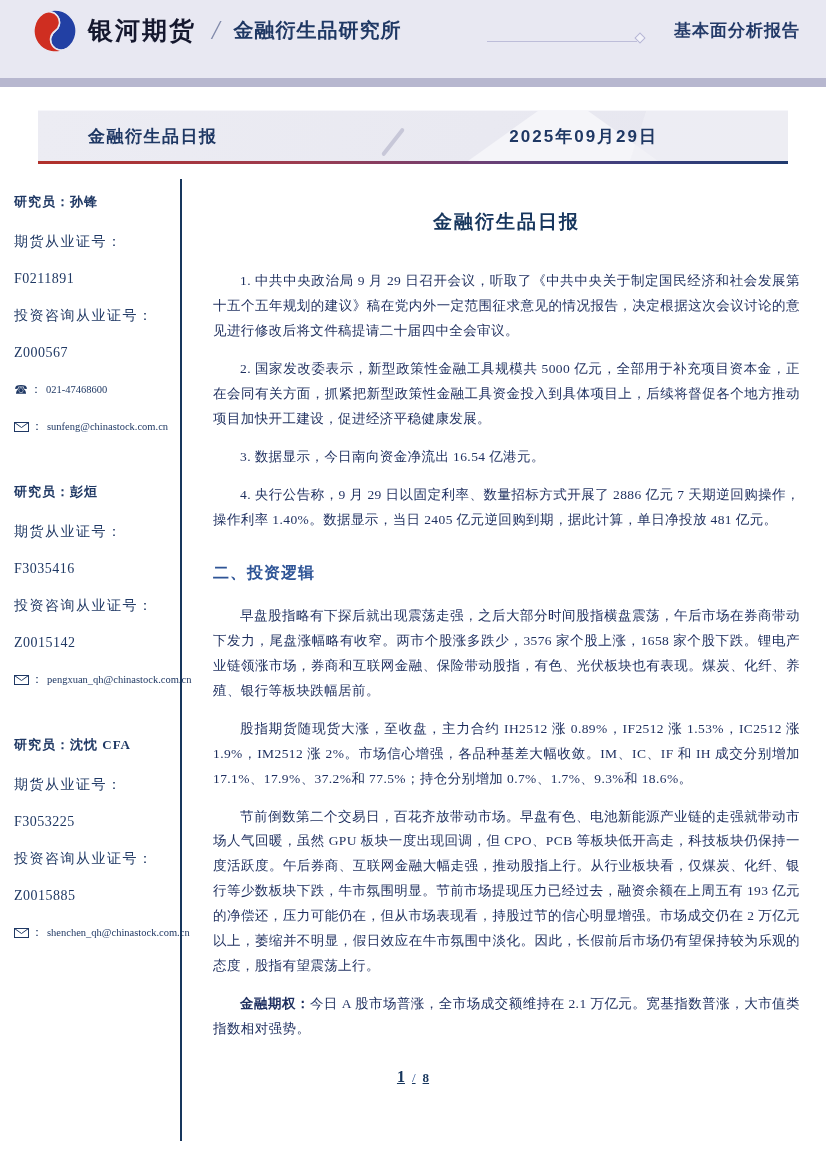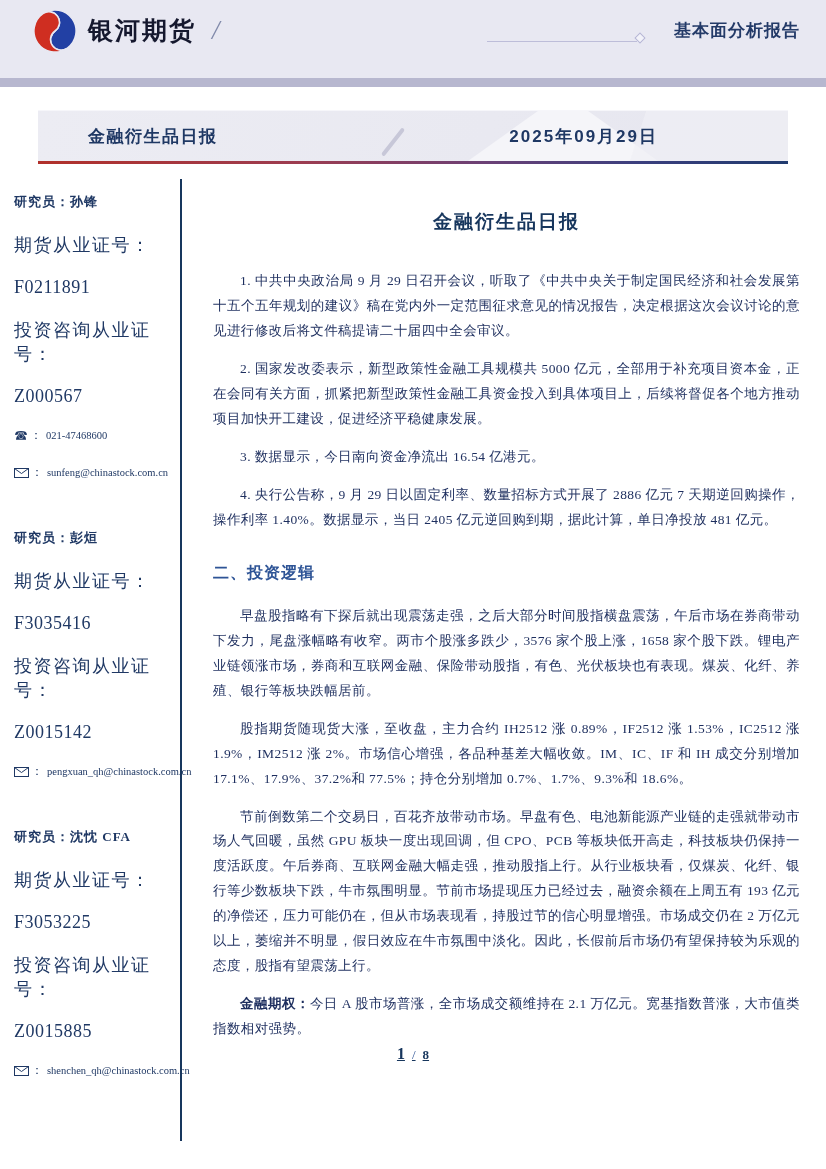--- a/index.html
+++ b/index.html
@@ -29,54 +29,55 @@
   .banner-rule { margin:0 38px; height:3px; background:linear-gradient(90deg,#b1302a 0%,#9c3c50 35%,#6a4076 60%,#3b3f7e 80%,#203a6e 100%); }
 
   
   .content-row { display:flex; align-items:stretch; margin-top:15px; min-height:962px; }
   .sidebar { width:180px; flex:none; padding:14px 16px 0 14px; color:#1f3864; }
   .divider { width:2px; flex:none; background:#17365d; }
   .main { flex:1; padding:0 26px 0 31px; }
 
   .res-block { margin-bottom:48px; }
   .res-title { font-size:13px; font-weight:bold; letter-spacing:1px; margin-bottom:22px; }
-  .sb-row { font-size:18px; margin-bottom:20px; letter-spacing:1.5px; }
+  .sb-row { font-size:14px; margin-bottom:20px; letter-spacing:1.5px; }
   .sb-row.latin { letter-spacing:0.5px; }
   .contact-row { display:flex; align-items:center; margin-bottom:20px; font-size:11px; letter-spacing:0; }
   .contact-row .glyph { font-size:14px; line-height:1; margin-right:2px; }
   .contact-row svg { margin-right:2px; flex:none; }
   .contact-sep { margin-right:4px; font-size:12px; }
   .contact-val { font-size:10.5px; white-space:nowrap; }
 
   
   .doc-title { text-align:center; font-family:"Liberation Sans","DejaVu Sans",sans-serif; font-weight:bold; font-size:19px; color:#17365d; letter-spacing:2px; margin:30px 0 34px; }
   .sec-heading { font-family:"Liberation Sans","DejaVu Sans",sans-serif; font-weight:bold; font-size:16px; color:#2e5496; letter-spacing:1px; margin:30px 0 20px; }
   p.body { font-size:13.5px; color:#1d2e5e; text-align:justify; text-indent:2em; line-height:1.85; margin:13px 0; letter-spacing:0.4px; }
   p.body .lead { font-weight:bold; }
 
   
-  .footer { position:absolute; top:1045px; left:0; width:100%; text-align:center; color:#17365d;text-decoration:underline; }
+  .footer { position:absolute; top:1068px; left:0; width:100%; text-align:center; color:#17365d;text-decoration:underline; }
   .pg-cur { font-weight:bold; font-size:16px; }
   .pg-sep { font-size:13px; margin:0 7px; color:#2e5496; }
   .pg-tot { font-weight:bold; font-size:13px; }
 </style>
 </head>
 <body>
 
 <div class="page">
 
   <header class="topbar">
     <svg class="logo" viewBox="0 0 48 48">
       <g transform="rotate(-35 24 24)">
         <path d="M24 2 A22 22 0 0 1 24 46 A11 11 0 0 1 24 24 A11 11 0 0 0 24 2 Z" fill="#2240a4" stroke="#e8e8f2" stroke-width="1.6"></path>
         <path d="M24 46 A22 22 0 0 1 24 2 A11 11 0 0 1 24 24 A11 11 0 0 0 24 46 Z" fill="#cf2e21" stroke="#e8e8f2" stroke-width="1.6"></path>
       </g>
     </svg>
     <span class="brand-name">银河期货</span>
     <span class="brand-slash">/</span>
+    <span class="institute-name">金融衍生品研究所</span>
     <span class="topbar-right">
       <span class="rule-line"></span>
       <span class="diamond"></span>
       <span class="report-type">基本面分析报告</span>
     </span>
   </header>
   <div class="topbar-band"></div>
 
   <div class="banner">
     <span class="banner-deco-slash"></span>

